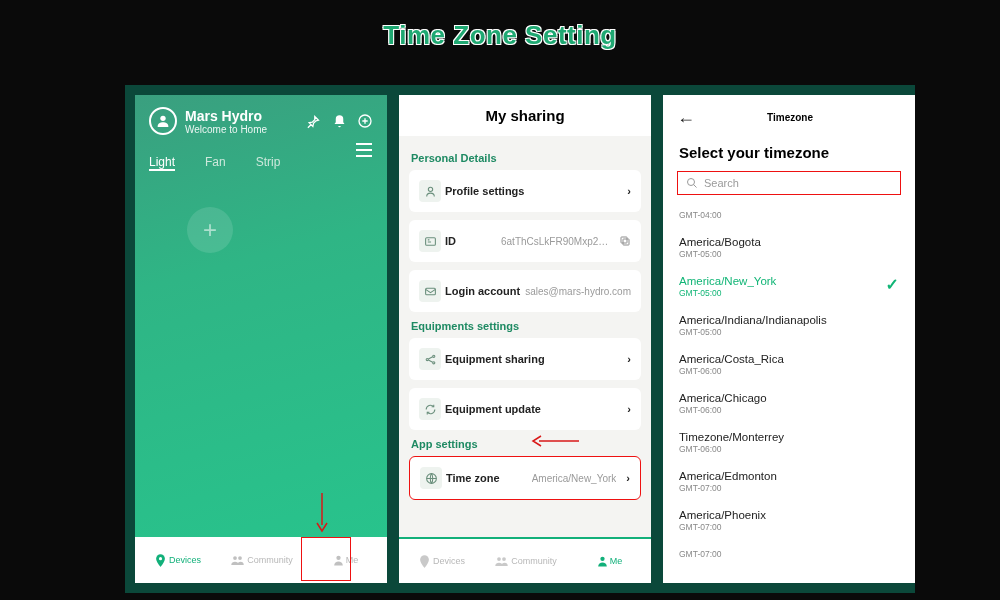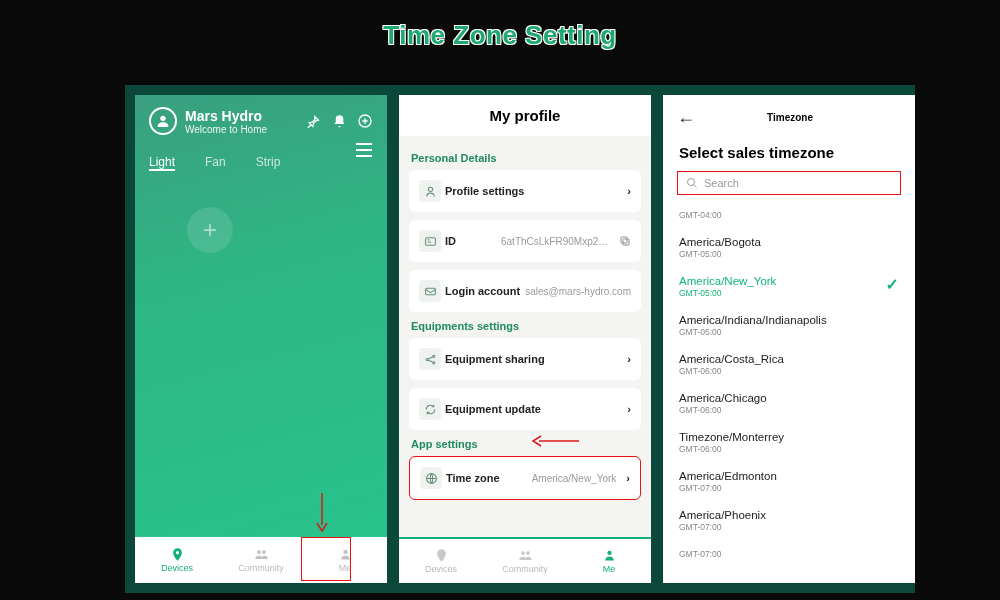--- a/index.html
+++ b/index.html
@@ -59,21 +59,21 @@
   .hambg { position:absolute; right:14px; top:2px; color:#fff; }
   .s1-body { flex:1; position:relative; }
   .s1-add {
     width:46px; height:46px; border-radius:50%;
     background: rgba(255,255,255,0.12);
     position:absolute; top:36px; left:52px;
     display:flex; align-items:center; justify-content:center;
     color: rgba(255,255,255,0.55); font-size:24px; font-weight:300;
   }
   .s1-nav { height:46px; background:#fff; display:flex; }
-  .navitem { flex:1; display:flex; flex-direction:column; align-items:center; justify-content:center; gap:1px; font-size:9px; color:#b8b8b8;}
+  .navitem { flex:1; display:flex; flex-direction:row; align-items:center; justify-content:center; gap:1px; font-size:9px; color:#b8b8b8;}
   .navitem.active { color:#12b07a; }
   .navitem .ni { font-size:15px; line-height:1; }
   .redbox-me { position:absolute; border:1.5px solid #e11; width:50px; height:44px; bottom:2px; right:36px; pointer-events:none;}
   .arrow-down {
     position:absolute; bottom:50px; right:58px; color:#d91818;
     pointer-events:none;
   }
   
   .s2 { background:#f4f4f2; display:flex; flex-direction:column; }
   .s2-head { background:#fff; text-align:center; padding:12px 0; font-size:15px; font-weight:600; }
@@ -198,21 +198,21 @@
     <div class="redbox-me"></div>
     <div class="arrow-down">
       <svg width="14" height="40" viewBox="0 0 14 40">
           <line x1="7" y1="0" x2="7" y2="32" stroke="#d91818" stroke-width="1.5"></line>
           <path d="M2 30 L7 38 L12 30" fill="none" stroke="#d91818" stroke-width="1.5"></path>
         </svg>
     </div>
   </div>
 
   <div class="phone s2">
-    <div class="s2-head">My profile</div>
+    <div class="s2-head">My sharing</div>
     <div class="s2-body" style="position:relative;">
       <div class="sec-label">Personal Details</div>
       <div class="row">
         <span class="ricon">
             <svg width="13" height="13" viewBox="0 0 24 24" fill="none" stroke="#6a8f7c" stroke-width="2">
               <circle cx="12" cy="8" r="4"></circle>
               <path d="M5 21c0-4 3-6 7-6s7 2 7 6"></path>
             </svg>
           </span>
         <span class="rlabel">Profile settings</span>
@@ -318,21 +318,21 @@
         <span>Me</span>
       </div>
     </div>
   </div>
 
   <div class="phone s3">
     <div class="s3-head">
       <span class="s3-back">←</span>
       <span class="s3-title">Timezone</span>
     </div>
-    <div class="s3-sub">Select sales timezone</div>
+    <div class="s3-sub">Select your timezone</div>
     <div class="s3-search">
       <svg width="12" height="12" viewBox="0 0 24 24" fill="none" stroke="#9a9a9a" stroke-width="2">
           <circle cx="10" cy="10" r="7"></circle>
           <path d="M21 21l-6-6"></path>
         </svg>
       <span>Search</span>
     </div>
     <div class="tzlist" id="tzlist">
         <div class="tz">
           <div class="tgmt">GMT-04:00</div>

